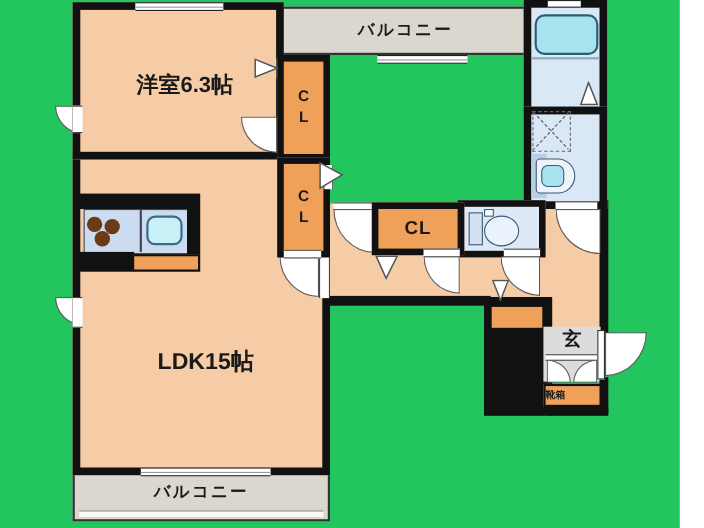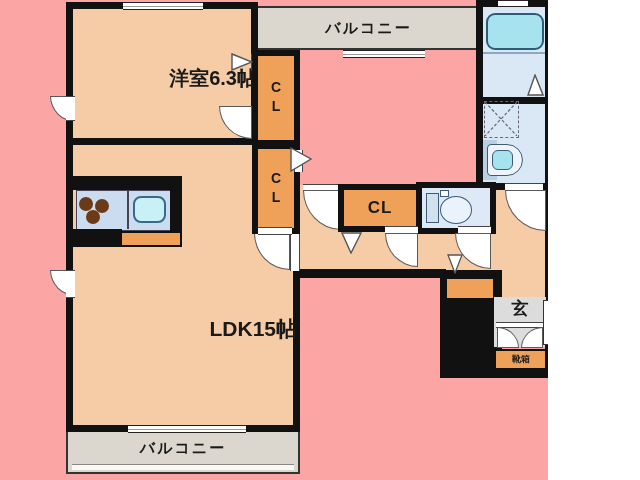--- a/index.html
+++ b/index.html
@@ -1,20 +1,20 @@
 <!DOCTYPE html>
 <html><head>
 <meta charset="utf-8">
 <style>
   html,body{margin:0;padding:0;background:#fff;}
-  #plan{position:relative;width:548px;height:480px;background:#fca5a5;overflow:hidden;
+  #plan{position:relative;width:618px;height:480px;background:#22c55e;overflow:hidden;
         font-family:"Liberation Sans","DejaVu Sans",sans-serif;color:#1a1a1a;}
   .abs{position:absolute;box-sizing:border-box;}
   .room{position:absolute;box-sizing:border-box;border:7px solid #111;background:#f5cca6;
-        display:flex;align-items:center;justify-content:flex-end;}
+        display:flex;align-items:center;justify-content:center;}
   .closet{position:absolute;box-sizing:border-box;border:6px solid #111;background:#f0a159;
         display:flex;align-items:center;justify-content:center;}
   .wet{position:absolute;box-sizing:border-box;border:7px solid #111;background:#d9e8f4;}
   .wall{position:absolute;background:#111;}
   .tan{position:absolute;background:#f5cca6;}
   .lbl{font-weight:700;line-height:1.1;white-space:nowrap;}
   .vlbl{writing-mode:vertical-rl;text-orientation:upright;font-weight:700;letter-spacing:3px;}
   .arc{position:absolute;box-sizing:border-box;background:#fff;border:1.3px solid #5a5a5a;}
   .bl{border-bottom-left-radius:100% 100%;}
   .tl{border-top-left-radius:100% 100%;}
@@ -54,21 +54,21 @@
   <div class="wall" style="left:440px;top:270px;width:62px;height:108px;"></div>
   <div class="abs" style="left:447px;top:279px;width:46px;height:19px;background:#f0a159;"></div>
 
   <div class="wall" style="left:545px;top:182px;width:8px;height:121px;"></div>
   <div class="abs" style="left:494px;top:297px;width:52px;height:50px;background:#dcdcdc;">
     <div class="lbl" style="position:absolute;left:0;right:0;top:3px;text-align:center;font-size:17px;">玄</div>
   </div>
   <div class="hgap" style="left:496px;top:322px;width:48px;height:6px;"></div>
   <div class="arc tr" style="left:497px;top:327px;width:22px;height:21px;"></div>
   <div class="arc tl" style="left:521px;top:327px;width:22px;height:21px;"></div>
-  <div class="abs" style="left:494px;top:349px;width:54px;height:21px;background:#f0a159;border:2px solid #111;display:flex;align-items:center;justify-content:center;">
+  <div class="abs" style="left:494px;top:349px;width:54px;height:21px;background:#f0a159;border:2px solid #111;display:flex;align-items:center;">
     <span class="lbl" style="font-size:9px;">靴箱</span>
   </div>
   <div class="wall" style="left:545px;top:343px;width:8px;height:33px;"></div>
   <div class="wall" style="left:500px;top:370px;width:53px;height:8px;"></div>
   <div class="arc br" style="left:550px;top:302px;width:38px;height:40px;"></div>
   <div class="abs" style="left:543px;top:300px;width:7px;height:45px;background:#fff;border:1.5px solid #333;"></div>
 
   <div class="room" style="left:66px;top:137px;width:234px;height:295px;">
     <span class="lbl" style="font-size:21px;position:relative;top:22px;left:4px;margin-top:44px;">LDK15帖</span>
   </div>

